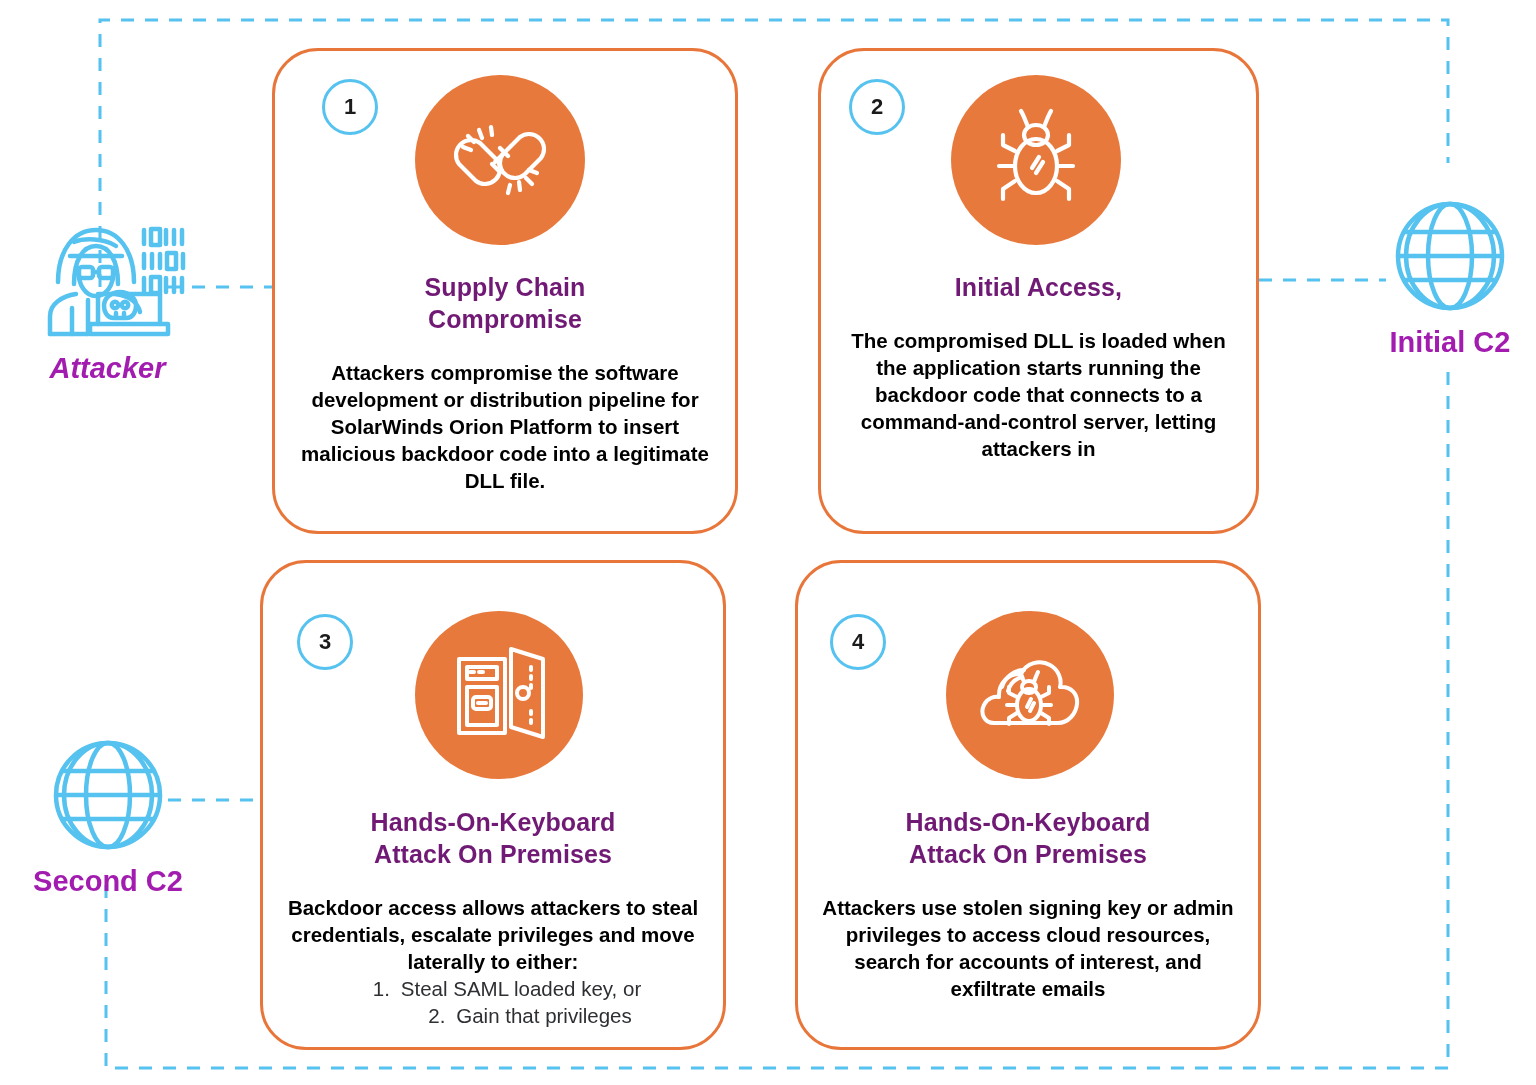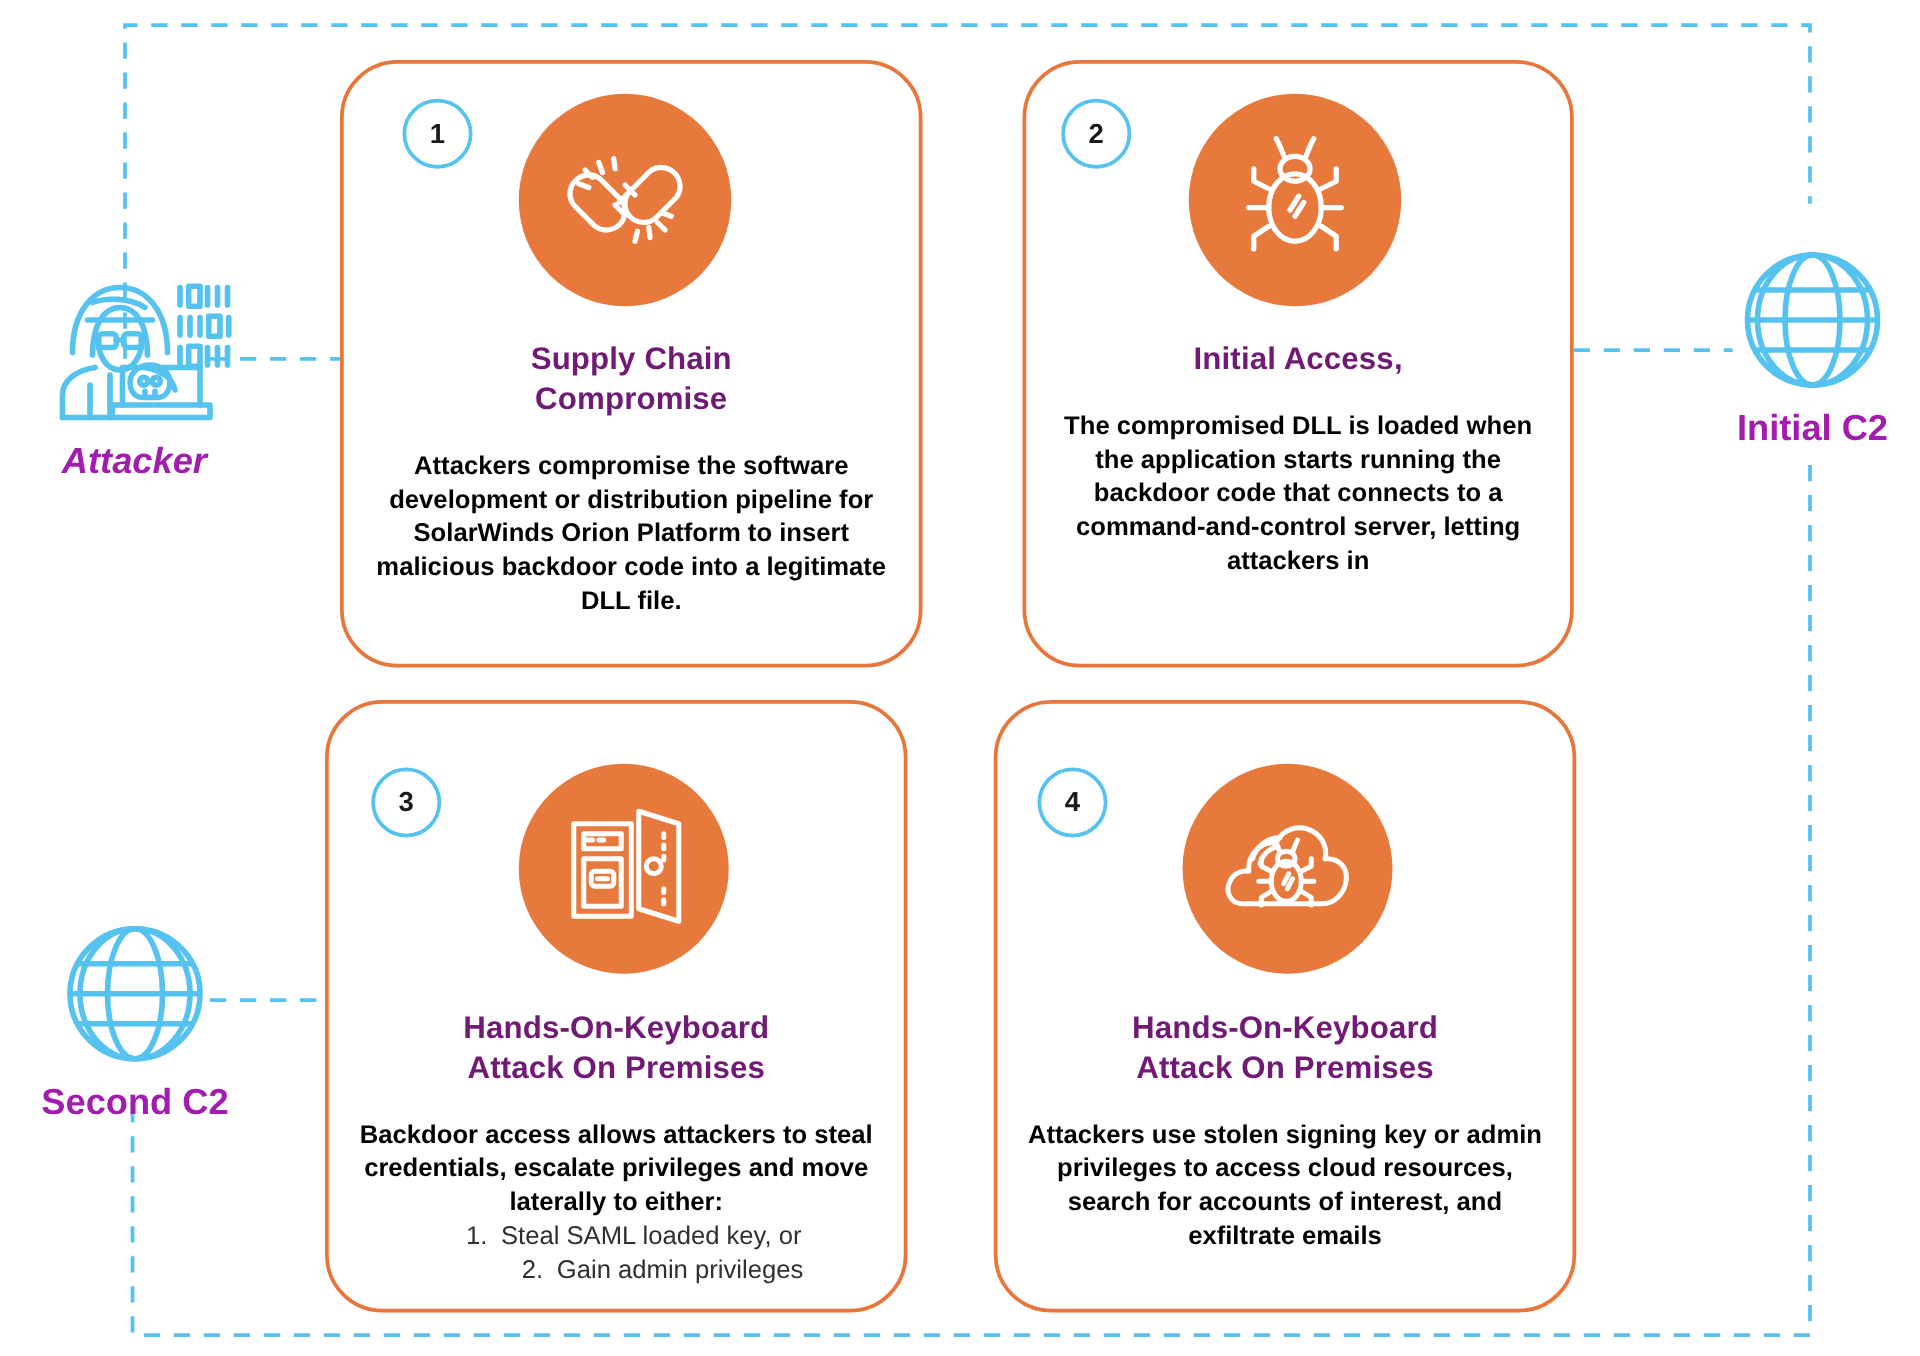--- a/index.html
+++ b/index.html
@@ -301,21 +301,21 @@
       <div class="card-title">
         <span>Hands-On-Keyboard</span><br>
         <span>Attack On Premises</span>
       </div>
       <p class="card-desc">Backdoor access allows attackers to steal credentials, escalate privileges and move laterally to either:</p>
       <ul class="card-list">
         <li class="li-1">
           <span class="num">1.</span><span>Steal SAML loaded key, or</span>
         </li>
         <li class="li-2">
-          <span class="num">2.</span><span>Gain admin privileges</span>
+          <span class="num">2.</span><span>Gain that privileges</span>
         </li>
       </ul>
     </div>
   </div>
 
   <div class="card c4">
     <div class="badge">4</div>
     <div class="iconcircle">
       <svg width="112" height="112" viewBox="0 0 112 112">
         <g fill="none" stroke="#ffffff" stroke-width="4" stroke-linecap="round" stroke-linejoin="round">

